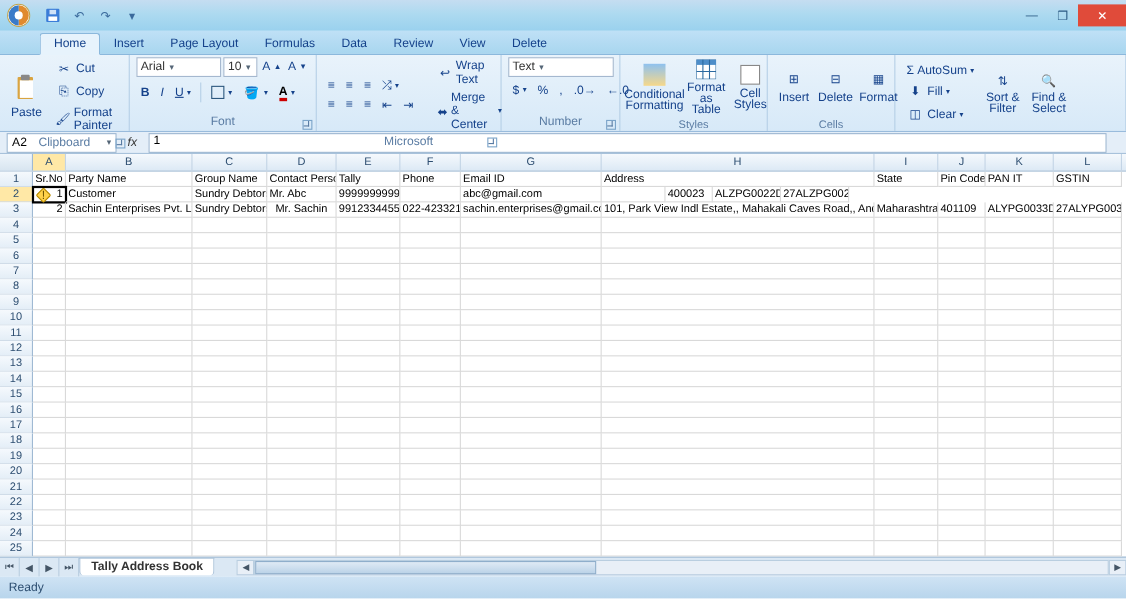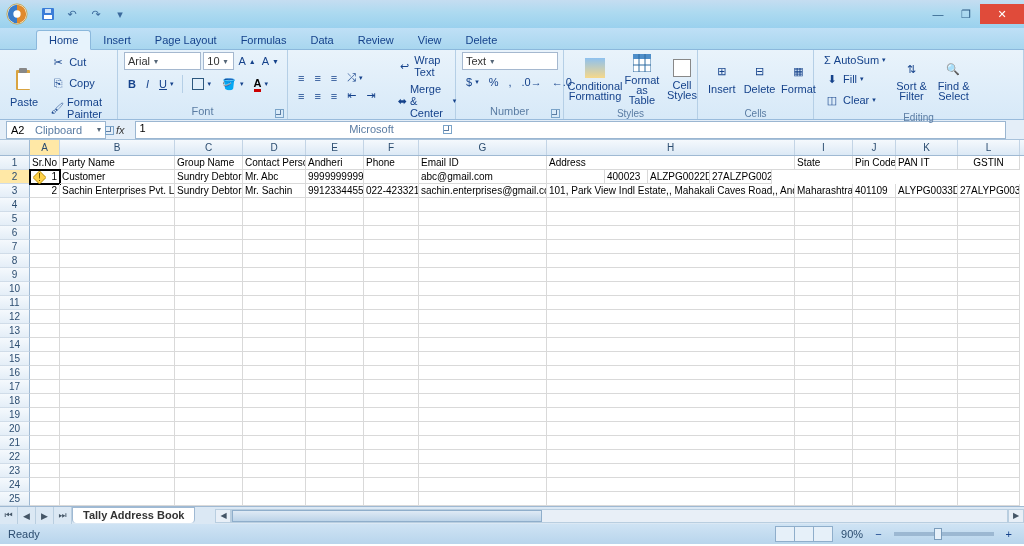--- a/index.html
+++ b/index.html
@@ -313,21 +313,20 @@
       </div>
       <div class="rbtn big" style="width:40px">
           <span class="ico">⇅</span>
           <span style="line-height:10px">Sort &amp; Filter</span>
         </div>
       <div class="rbtn big" style="width:40px">
           <span class="ico">🔍</span>
           <span style="line-height:10px">Find &amp; Select</span>
         </div>
     </div>
-    <div class="group-label">Editing</div>
   </div>
 </div>
 
 <div class="fbar">
   <div class="namebox">
       <span>A2</span>
       <span class="dd">▾</span>
     </div>
   <div class="fx">fx</div>
   <div class="fxinput">1</div>
@@ -379,47 +378,47 @@
         <div class="rh">23</div>
         <div class="rh">24</div>
         <div class="rh">25</div>
       </div>
     <div class="cells" id="cells">
         <div class="gridrow">
           <div class="cell" style="width: 30px; text-align: right;">Sr.No</div>
           <div class="cell" style="width: 115px; text-align: left;">Party Name</div>
           <div class="cell" style="width: 68px; text-align: left;">Group Name</div>
           <div class="cell" style="width: 63px; text-align: left;">Contact Person</div>
-          <div class="cell" style="width: 58px; text-align: left;">Andheri</div>
+          <div class="cell" style="width: 58px; text-align: left;">Tally</div>
           <div class="cell" style="width: 55px; text-align: left;">Phone</div>
           <div class="cell" style="width: 128px; text-align: left;">Email ID</div>
           <div class="cell" style="width: 248px; text-align: left;">Address</div>
           <div class="cell" style="width: 58px; text-align: left;">State</div>
           <div class="cell" style="width: 43px; text-align: left;">Pin Code</div>
           <div class="cell" style="width: 62px; text-align: left;">PAN IT</div>
-          <div class="cell" style="width: 62px; text-align: center;">GSTIN</div>
+          <div class="cell" style="width: 62px; text-align: left;">GSTIN</div>
         </div>
         <div class="gridrow">
           <div class="cell selcell" style="width: 30px; text-align: right;">1</div>
           <div class="cell" style="width: 115px;">Customer</div>
           <div class="cell" style="width: 68px;">Sundry Debtors</div>
           <div class="cell" style="width: 63px;">Mr. Abc</div>
           <div class="cell" style="width: 58px;">9999999999</div>
           <div class="cell" style="width: 55px;"></div>
           <div class="cell" style="width: 128px;">abc@gmail.com</div>
           <div class="cell" style="width: 58px;"></div>
           <div class="cell" style="width: 43px;">400023</div>
           <div class="cell" style="width: 62px;">ALZPG0022D</div>
           <div class="cell" style="width: 62px;">27ALZPG0022D1Z</div>
         </div>
         <div class="gridrow">
           <div class="cell" style="width: 30px; text-align: right;">2</div>
           <div class="cell" style="width: 115px;">Sachin Enterprises Pvt. Ltd.</div>
           <div class="cell" style="width: 68px;">Sundry Debtors</div>
-          <div class="cell" style="width: 63px;">Mr. Sachin</div>
+          <div class="cell" style="width: 63px; text-align: center;">Mr. Sachin</div>
           <div class="cell" style="width: 58px;">9912334455</div>
           <div class="cell" style="width: 55px;">022-423321</div>
           <div class="cell" style="width: 128px;">sachin.enterprises@gmail.com</div>
           <div class="cell" style="width: 248px;">101, Park View Indl Estate,, Mahakali Caves Road,, Andheri</div>
           <div class="cell" style="width: 58px;">Maharashtra</div>
           <div class="cell" style="width: 43px;">401109</div>
           <div class="cell" style="width: 62px;">ALYPG0033D</div>
           <div class="cell" style="width: 62px;">27ALYPG0033D1Z</div>
         </div>
         <div class="gridrow">
@@ -752,26 +751,13 @@
     <div class="sbtn">◀</div>
     <div class="track">
         <div class="thumb" style="left:0;width:40%"></div>
       </div>
     <div class="sbtn">▶</div>
   </div>
 </div>
 
 <div class="statusbar">
   <span>Ready</span>
-  <div class="right">
-    <div class="viewbtns">
-        <div></div>
-        <div></div>
-        <div></div>
-      </div>
-    <span>90%</span>
-    <div class="rbtn">−</div>
-    <div class="zoomslider">
-        <div class="zt" style="left:40%"></div>
-      </div>
-    <div class="rbtn">+</div>
-  </div>
 </div>
 
 </body></html>

